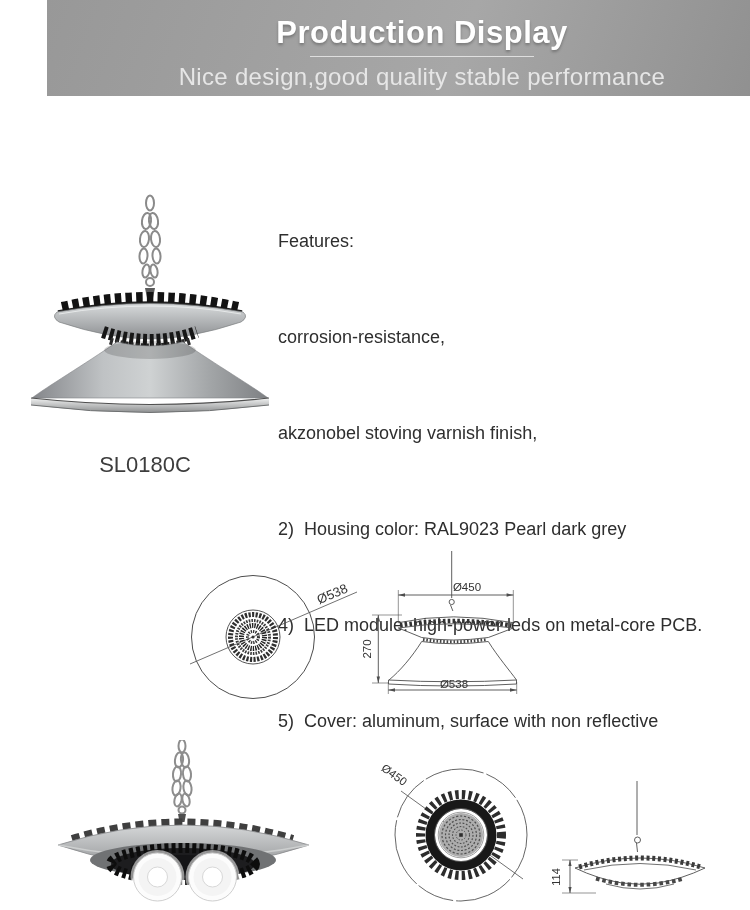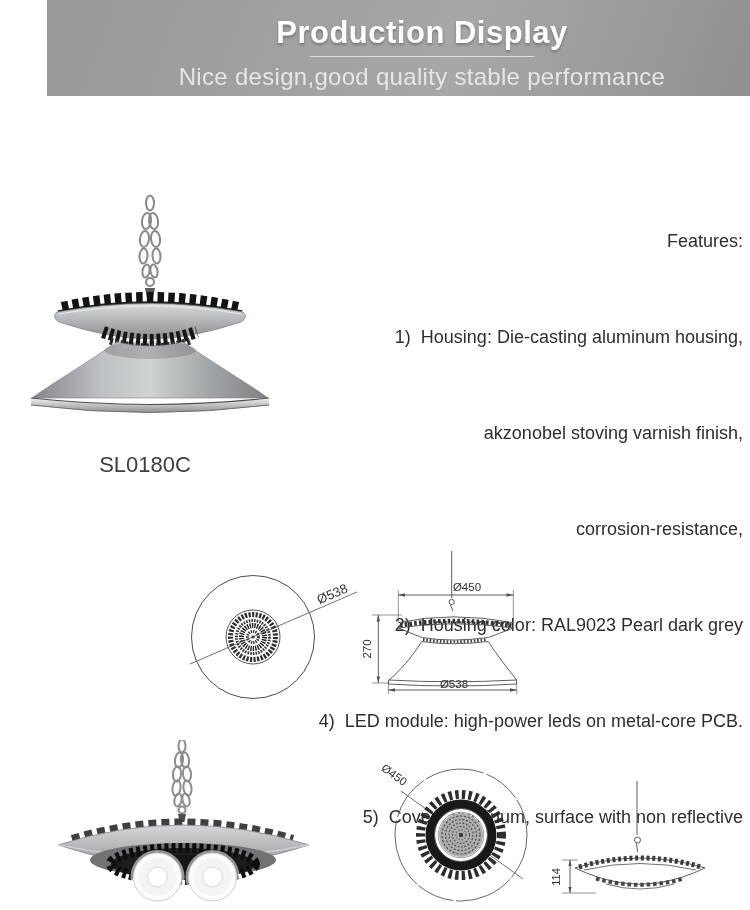--- a/index.html
+++ b/index.html
@@ -9,44 +9,43 @@
   .banner{position:absolute;left:0;top:0;width:750px;height:96px;
           background:linear-gradient(110deg,#989898 0%,#a7a7a7 55%,#8d8d8d 100%);
           text-align:center;color:#fff;margin-left:47px;}
   .banner-title{padding-top:15px;font-size:31px;font-weight:bold;letter-spacing:.5px;
                 text-shadow:0 2px 3px rgba(0,0,0,.28);}
   .banner-underline{width:224px;height:1px;background:rgba(255,255,255,.65);margin:5px auto 6px;}
   .banner-subtitle{font-size:24px;color:#e6e6e6;font-weight:normal;letter-spacing:.3px;}
   
   .features{position:absolute;left:278px;top:161px;width:465px;font-size:18px;
             line-height:32px;color:#2e2e2e;white-space:pre-wrap;}
-  .feat-line{height:32px;text-align:right;}
+  .feat-line{height:32px;}
   
   .model-label{position:absolute;left:65px;top:452px;width:160px;text-align:center;
                font-size:22px;color:#3d3d3d;}
   
   .fig{position:absolute;}
   .dim-text{font-family:"Liberation Sans",sans-serif;fill:#333;}
 </style>
 </head>
 <body>
 
 <div class="page">
 
   <header class="banner">
     <div class="banner-title">Production Display</div>
     <div class="banner-underline"></div>
     <div class="banner-subtitle">Nice design,good quality stable performance</div>
   </header>
 
   <section class="features">
     <div class="feat-line">Features:</div>
-    <div class="feat-line">1)  Housing: Die-casting aluminum housing,</div>
+    <div class="feat-line">corrosion-resistance,</div>
     <div class="feat-line">akzonobel stoving varnish finish,</div>
-    <div class="feat-line">corrosion-resistance,</div>
     <div class="feat-line">2)  Housing color: RAL9023 Pearl dark grey</div>
     <div class="feat-line">4)  LED module: high-power leds on metal-core PCB.</div>
     <div class="feat-line">5)  Cover: aluminum, surface with non reflective</div>
     
     
   </section>
 
   <svg class="fig" style="left:25px;top:192px" width="250" height="235" viewBox="0 0 250 235">
     <defs>
       <linearGradient id="p1saucer" x1="0" y1="0" x2="0" y2="1">

